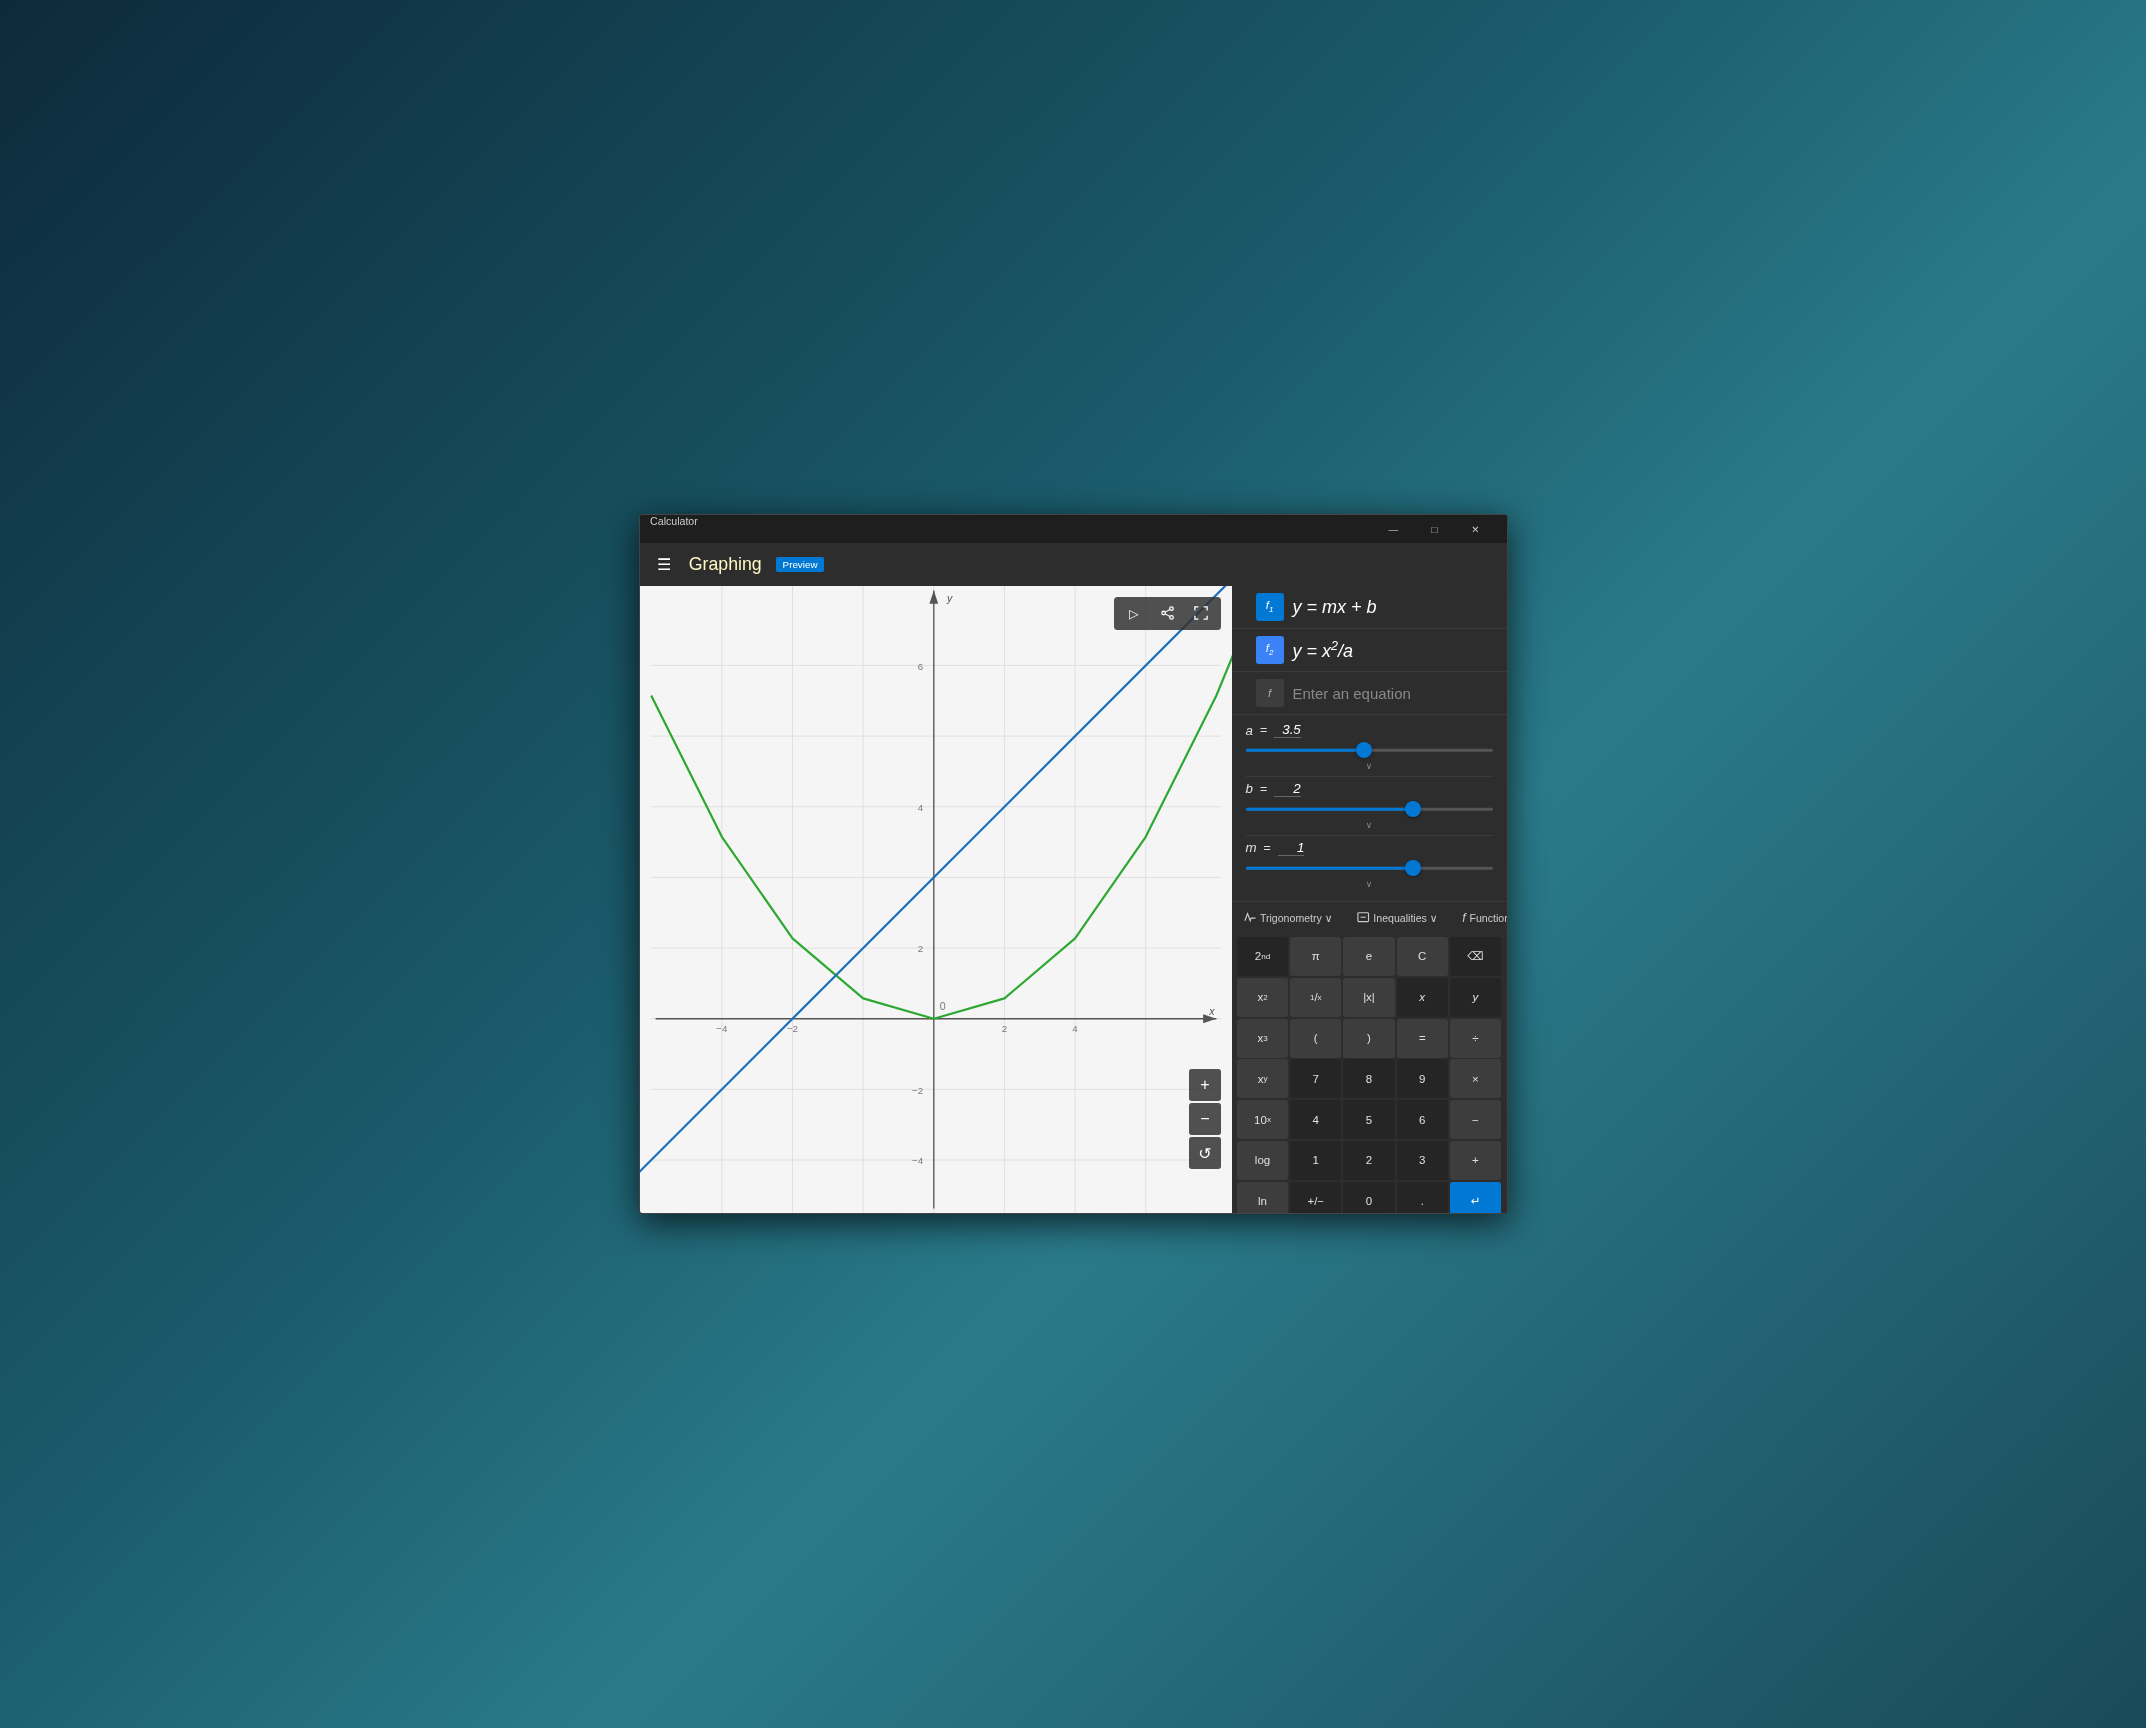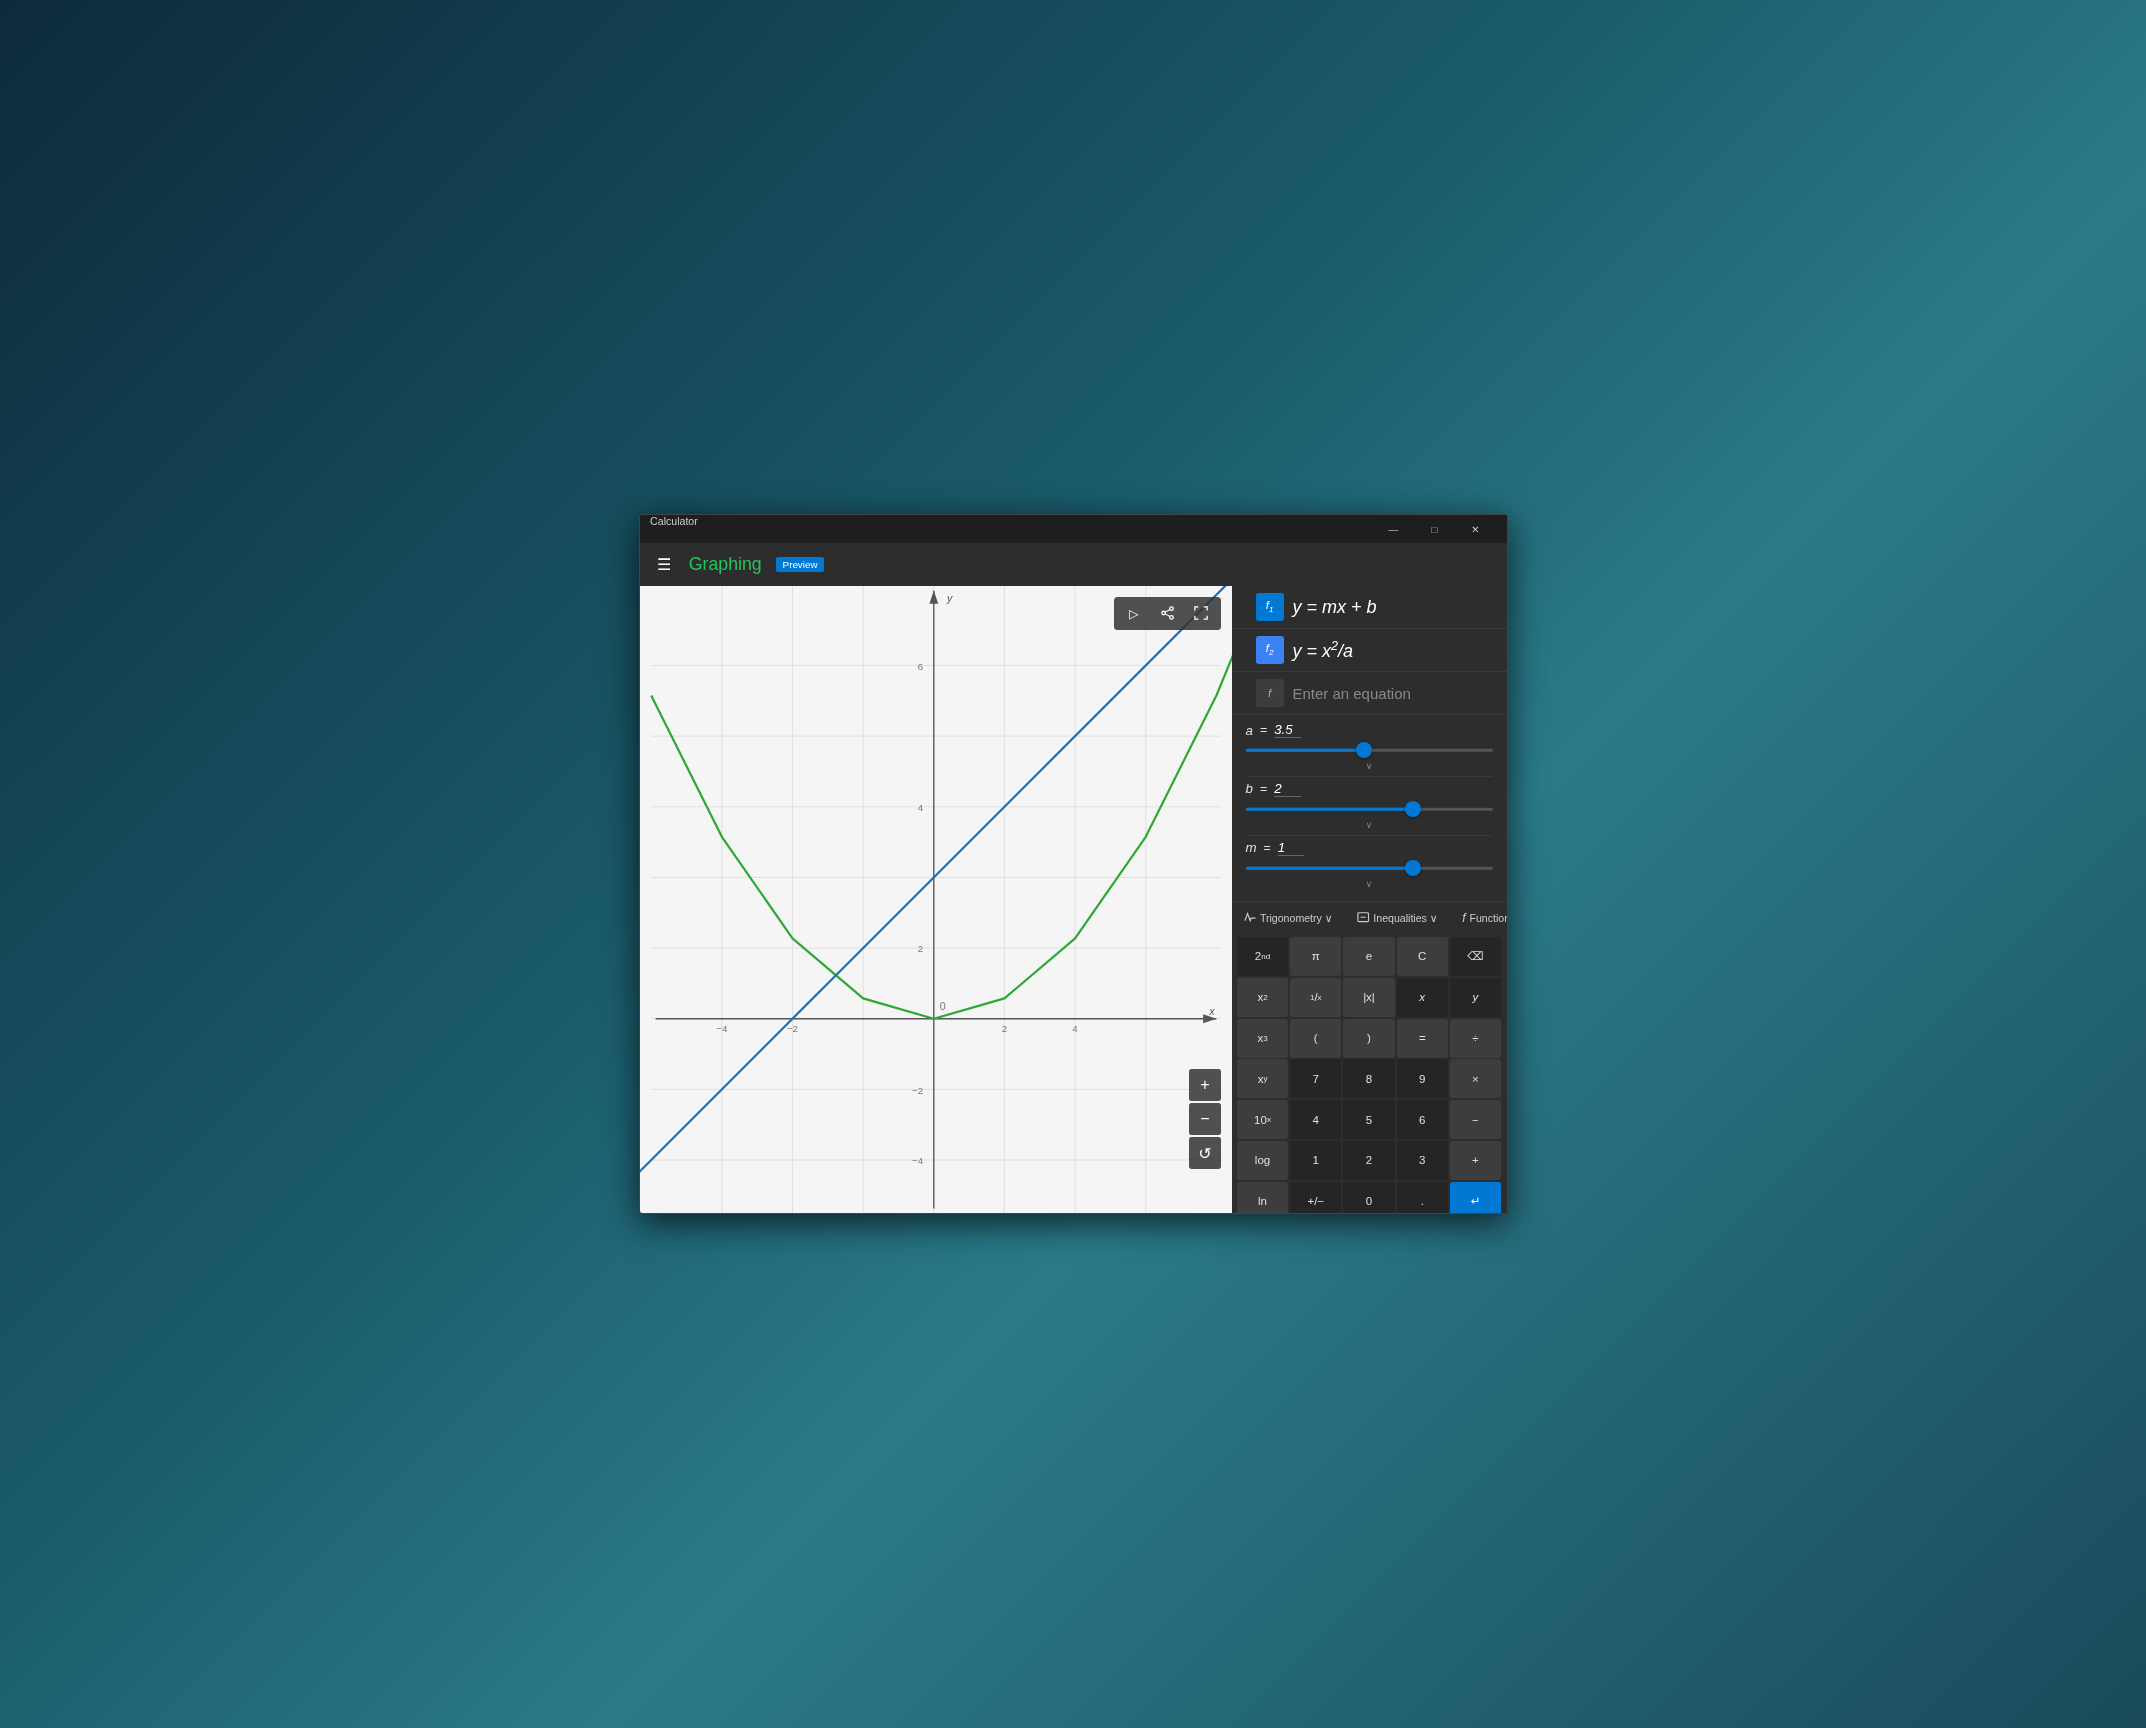--- a/index.html
+++ b/index.html
@@ -61,21 +61,21 @@
       gap: 14px;
       flex-shrink: 0;
     }
     .hamburger {
       color: #fff;
       font-size: 16px;
       cursor: pointer;
       padding: 3.5px;
     }
     .app-title {
-      color: #22c55e;
+      color: #fef9c3;
       font-size: 17.7px;
       font-weight: 300;
     }
     .preview-badge {
       background: #0078d4;
       color: #fff;
       font-size: 9.8px;
       padding: 1.8px 7px;
       border-radius: 1.8px;
       text-align: right;
@@ -199,21 +199,21 @@
       font-size: 12.4px;
       margin-bottom: 3.5px;
     }
     .variable-name { font-style: italic; font-size: 13.3px; }
     .variable-value {
       color: #fff;
       font-style: italic;
       font-size: 13.3px;
       border-bottom: 0.9px solid #666;
       min-width: 26.6px;
-      text-align: left;
+      text-align: right;
     }
     .slider-container {
       position: relative;
       height: 17.7px;
       margin-bottom: 1.8px;
     }
     .slider-track {
       position: absolute;
       top: 50%;
       left: 0;

